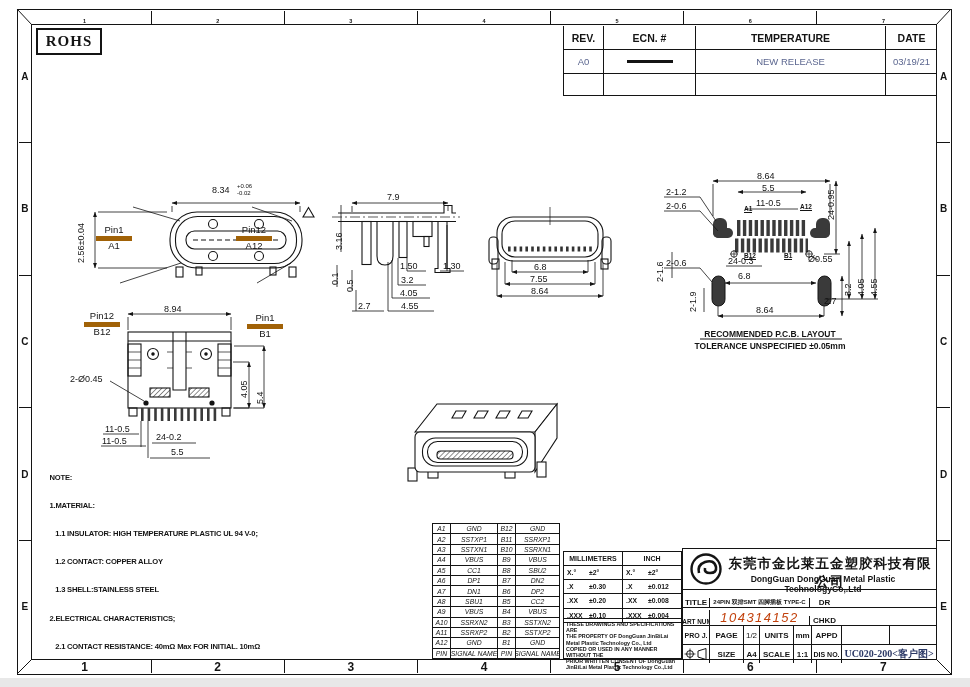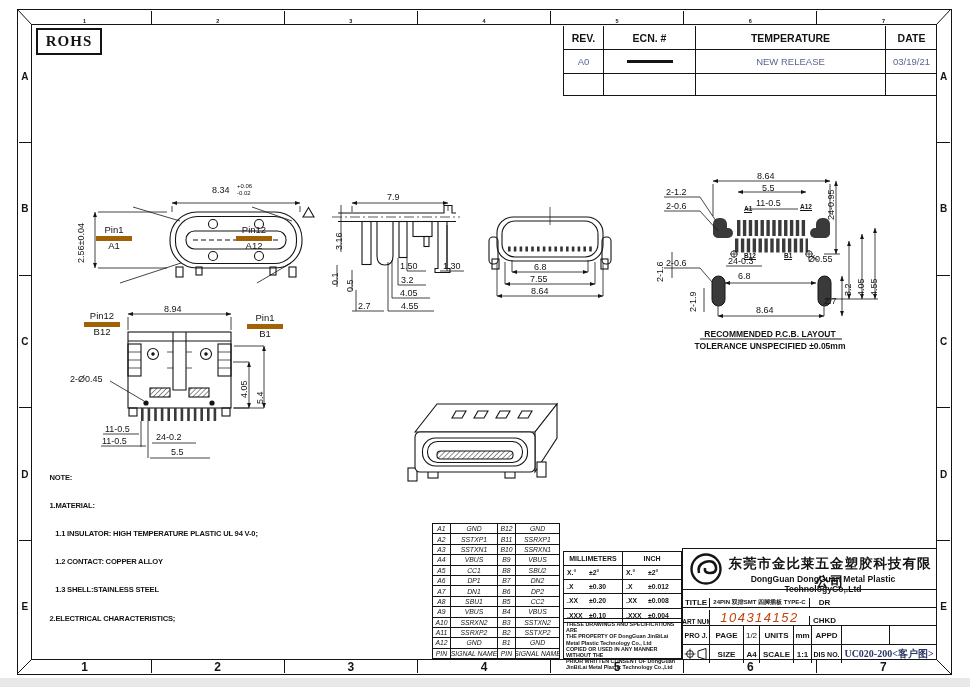--- a/index.html
+++ b/index.html
@@ -446,20 +446,23 @@
     </div>
 
     <div class="nl">
       <span class="nt">   1.3 SHELL:STAINLESS STEEL</span><span class="ns"></span>
     </div>
 
     <div class="nl">
       <span class="nt">2.ELECTRICAL CHARACTERISTICS;</span><span class="ns"></span>
     </div>
 
+    <div class="nl">
+      <span class="nt">   2.1 CONTACT RESISTANCE: 40mΩ Max FOR INITIAL. 10mΩ</span><span class="ns"></span>
+    </div>
 
 
   </div>
 
 <div class="pintab">
 
     <div class="pr">
       <div class="pc c0">A1</div>
       <div class="pc c1">GND</div>
       <div class="pc c2">B12</div>

